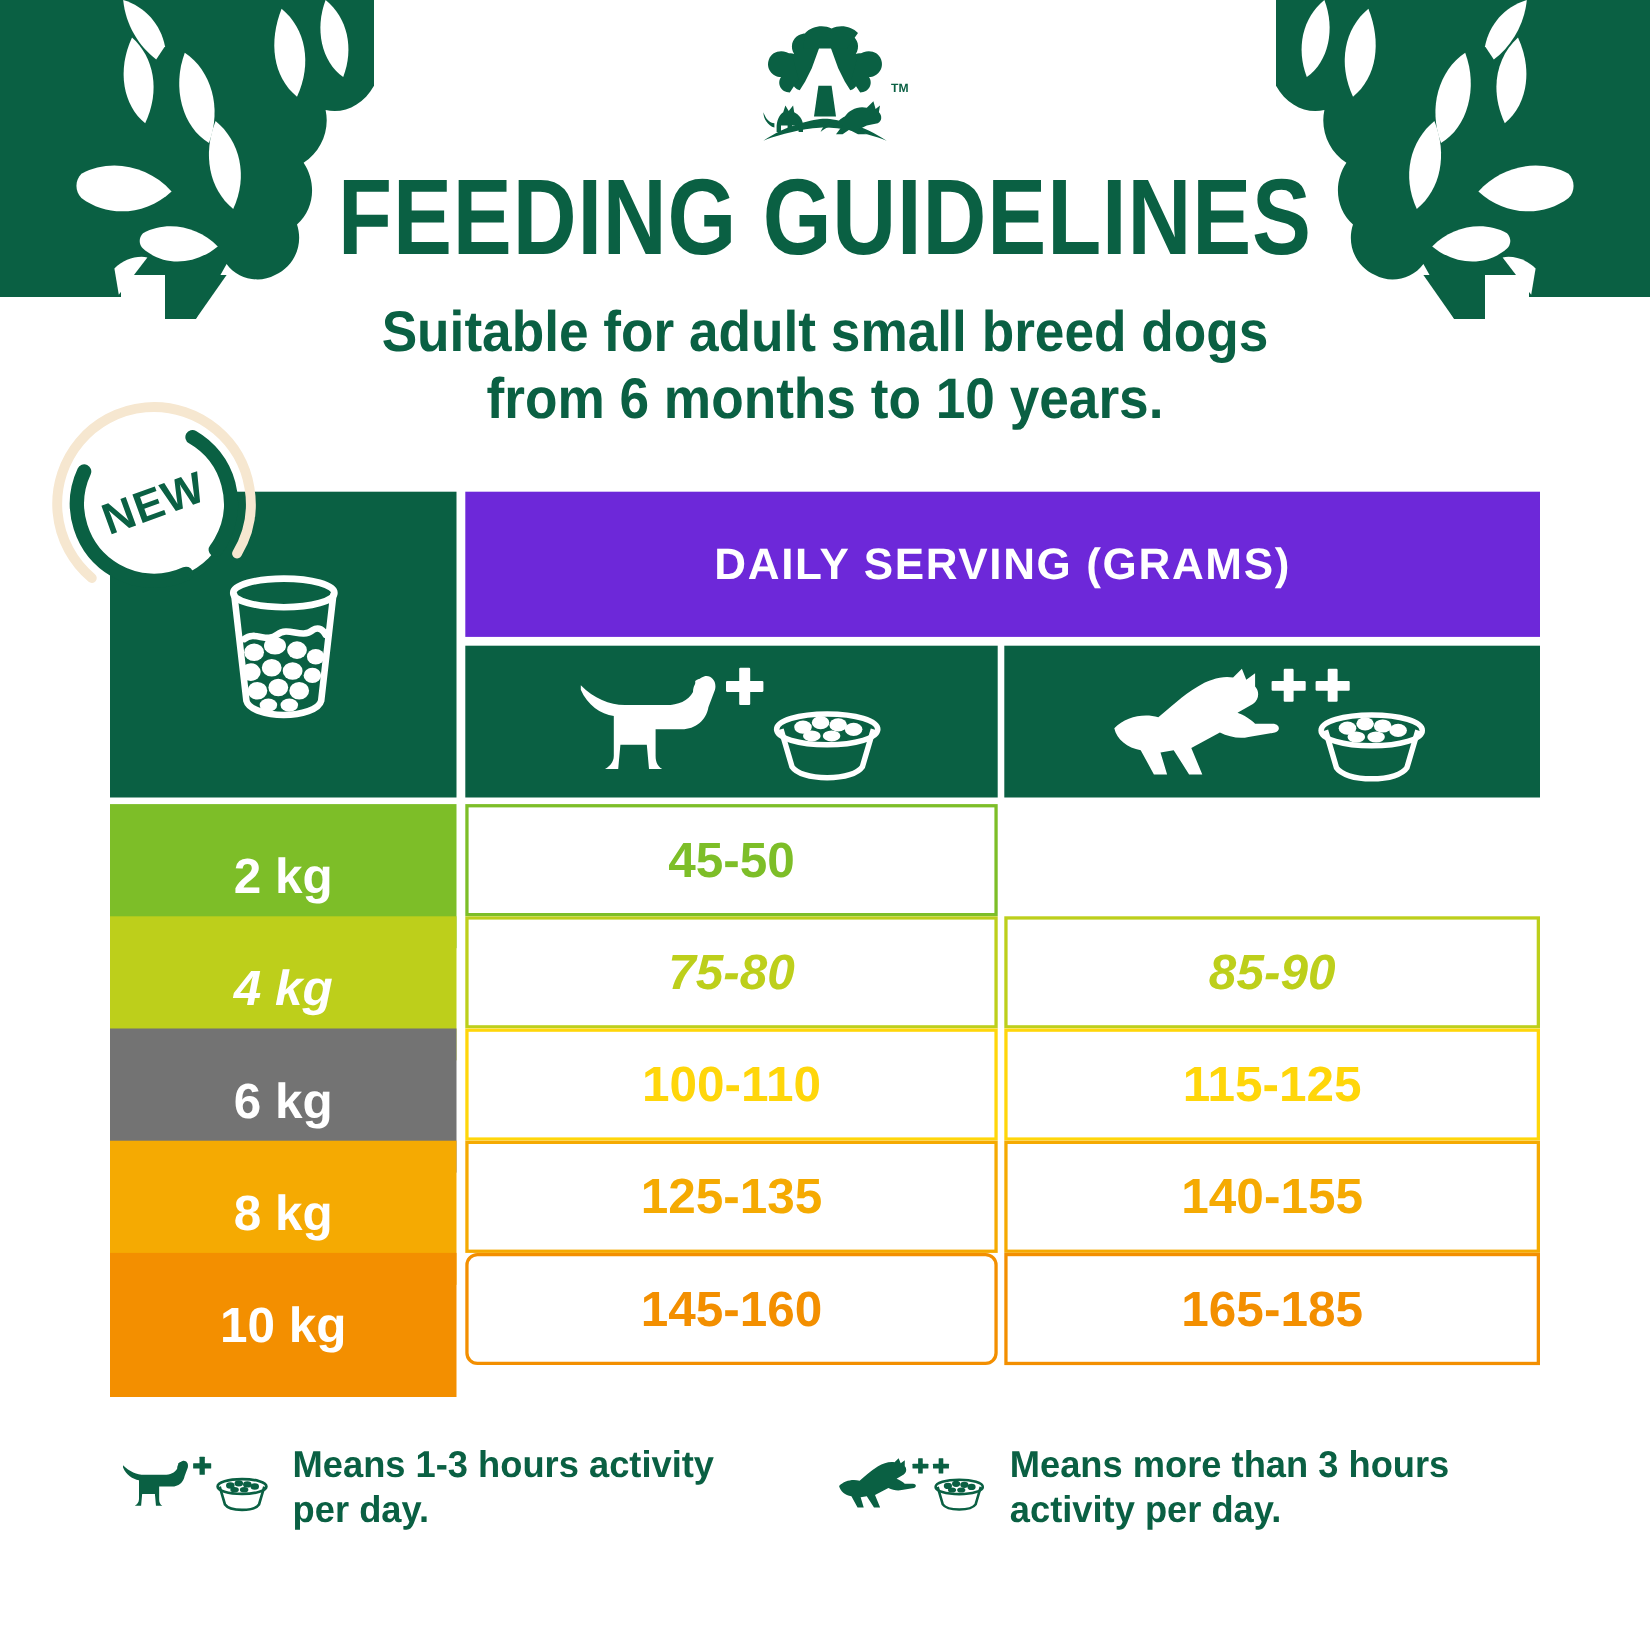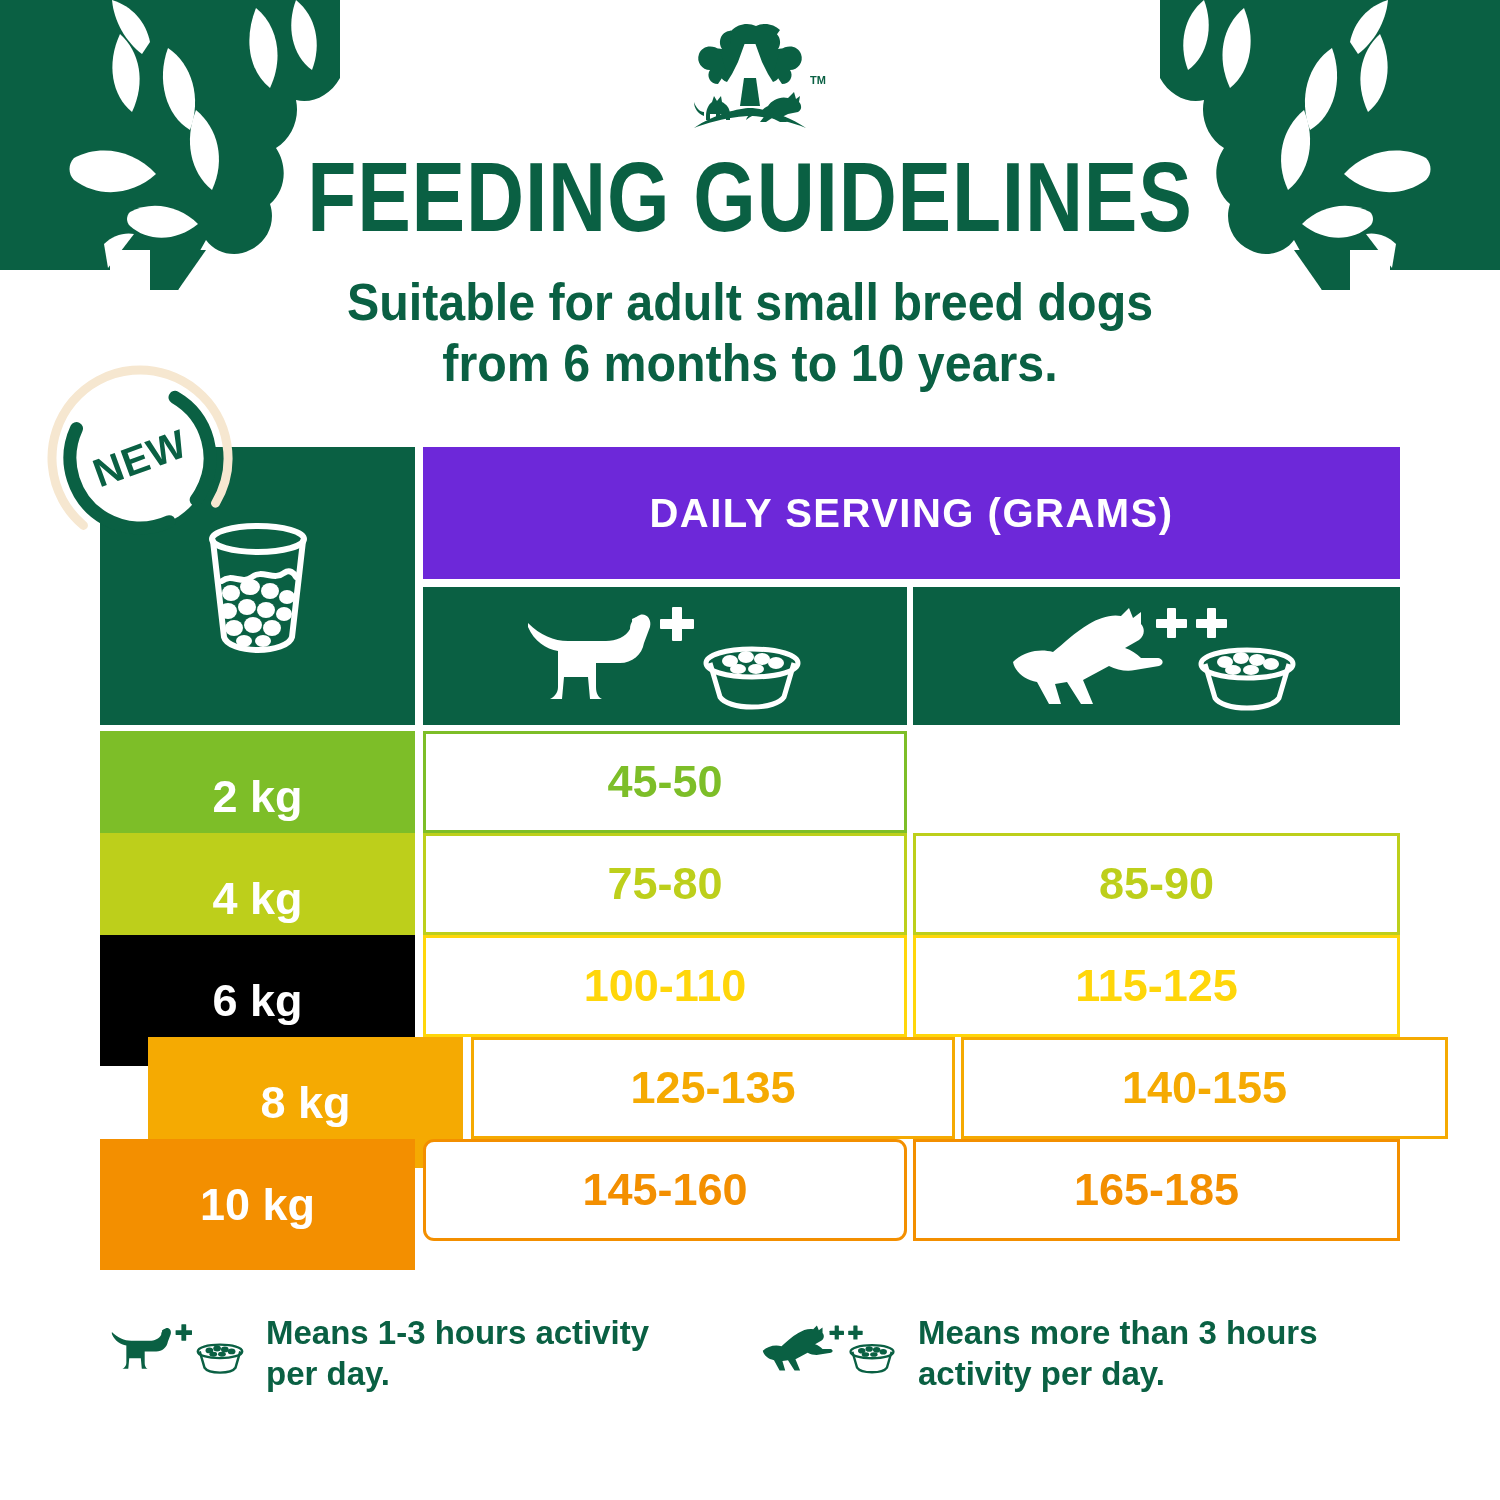--- a/index.html
+++ b/index.html
@@ -144,23 +144,23 @@
   .hdr-icon-2 { left: 813px; width: 487px; }
 
   
   .row {
     position: absolute;
     left: 0;
     width: 1300px;
     height: 102px;
   }
   .row-1 { top: 284px; }
-  .row-2 { top: 386px; }
+  .row-2 { top: 386px; font-style: italic; }
   .row-3 { top: 488px; }
-  .row-4 { top: 590px; margin-left: 48px; }
+  .row-4 { top: 590px; }
   .row-5 { top: 692px; }
 
   .cell-weight {
     position: absolute;
     left: 0; top: 0;
     width: 315px;
     height: 131px;
     display: flex;
     align-items: center;
     justify-content: center;
@@ -403,21 +403,21 @@
       <div class="cell-val cell-val-1" style="color: rgb(125, 190, 40); border-color: rgb(125, 190, 40);">45-50</div>
     </div>
 
     <div class="row row-2">
       <div class="cell-weight" style="background: rgb(189, 207, 27);">4 kg</div>
       <div class="cell-val cell-val-1" style="color: rgb(189, 207, 27); border-color: rgb(189, 207, 27);">75-80</div>
       <div class="cell-val cell-val-2" style="color: rgb(189, 207, 27); border-color: rgb(189, 207, 27);">85-90</div>
     </div>
 
     <div class="row row-3">
-      <div class="cell-weight" style="background: #000000;">6 kg</div>
+      <div class="cell-weight" style="background: #737373;">6 kg</div>
       <div class="cell-val cell-val-1" style="color: rgb(255, 214, 10); border-color: rgb(255, 214, 10);">100-110</div>
       <div class="cell-val cell-val-2" style="color: rgb(255, 214, 10); border-color: rgb(255, 214, 10);">115-125</div>
     </div>
 
     <div class="row row-4">
       <div class="cell-weight" style="background: rgb(245, 170, 2);">8 kg</div>
       <div class="cell-val cell-val-1" style="color: rgb(245, 170, 2); border-color: rgb(245, 170, 2);">125-135</div>
       <div class="cell-val cell-val-2" style="color: rgb(245, 170, 2); border-color: rgb(245, 170, 2);">140-155</div>
     </div>
 

